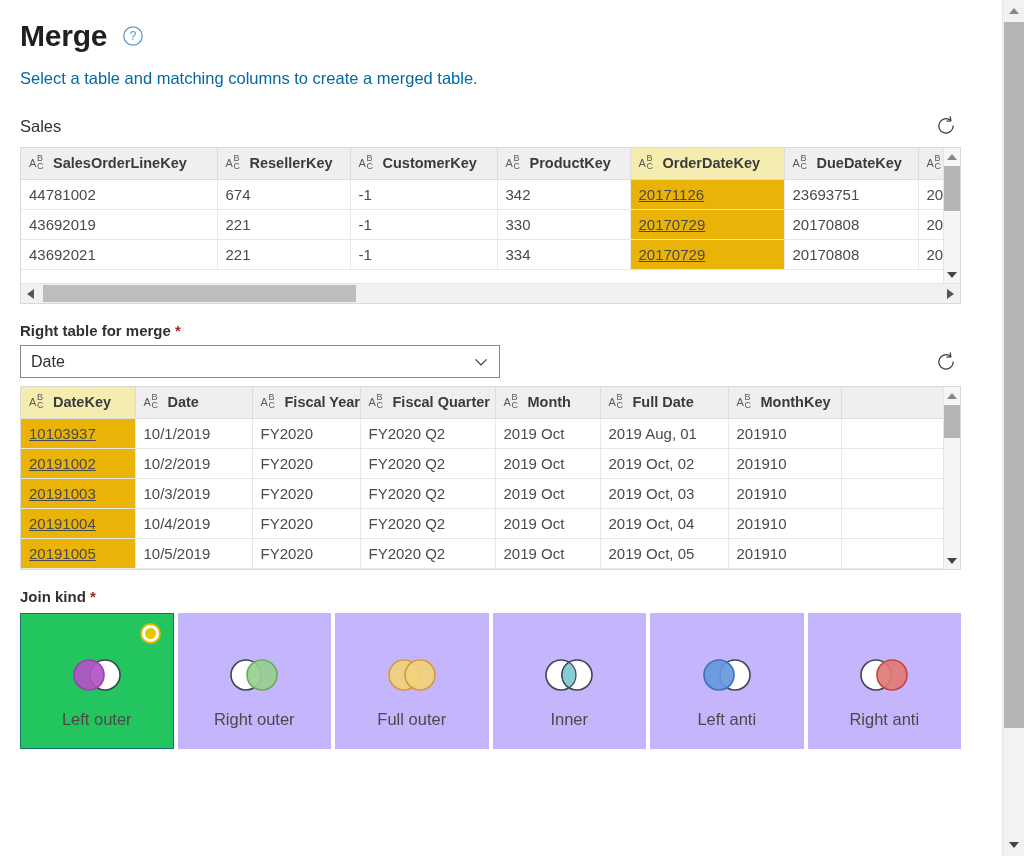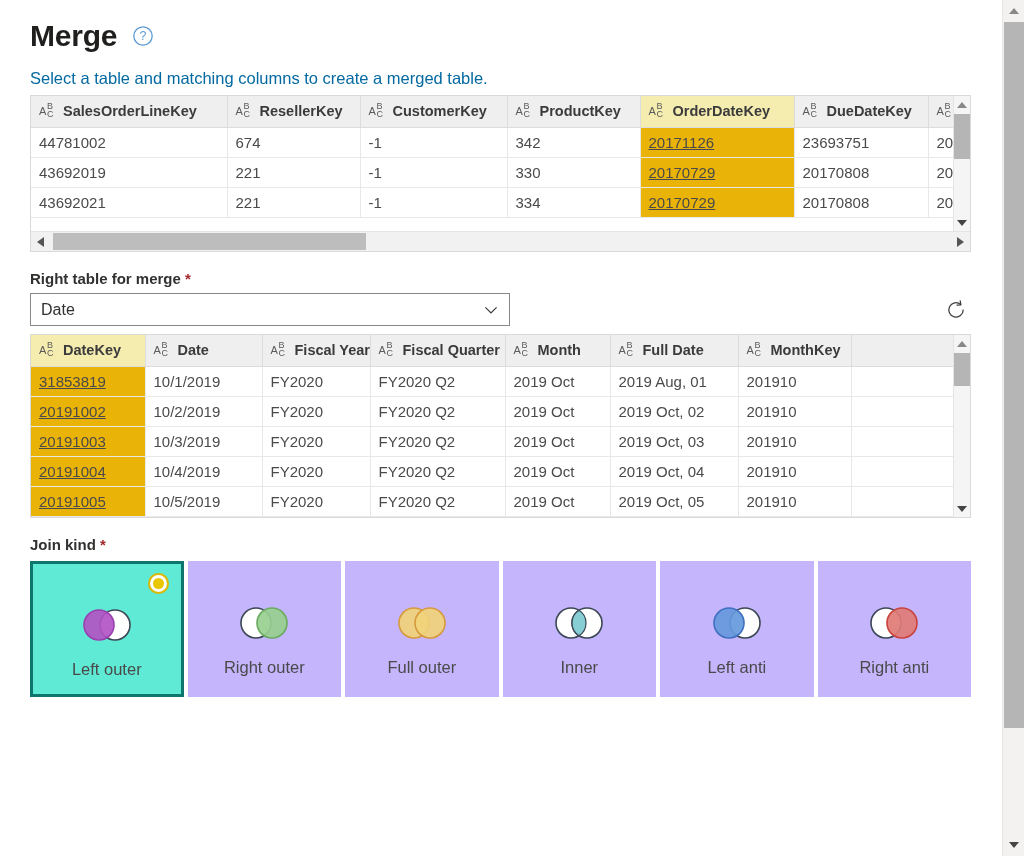--- a/index.html
+++ b/index.html
@@ -46,21 +46,21 @@
   .tri-up-lt { border-left: 5px solid transparent; border-right: 5px solid transparent; border-bottom: 6px solid #8a8886; }
   .tri-left { border-top: 5px solid transparent; border-bottom: 5px solid transparent; border-right: 7px solid #555; }
   .tri-right { border-top: 5px solid transparent; border-bottom: 5px solid transparent; border-left: 7px solid #555; }
 
   
   .content {
     position: absolute;
     left: 0; top: 0;
     width: 1002px;
     height: 856px;
-    padding: 18px 0 0 30px;
+    padding: 18px 0 0 20px;
   }
 
   
   .title-row { display: flex; align-items: center; gap: 14px; }
   .title {
     font-size: 30px;
     font-weight: 600;
     letter-spacing: -0.2px;
     color: #201f1e;
     line-height: 36px;
@@ -235,22 +235,22 @@
     background: #c4b5fd;
     border: 1px solid transparent;
     display: flex;
     flex-direction: column;
     align-items: center;
     justify-content: flex-start;
     cursor: pointer;
     overflow: hidden;
   }
   .join-card.selected {
-    border: 3px solid #0f766e;
-    background: #5eead4;
+    border: 1px solid #0f766e;
+    background: #22c55e;
   }
   .join-radio {
     position: absolute;
     top: 9px; right: 12px;
     width: 21px; height: 21px;
     border-radius: 50%;
     border: 2px solid #dbb700;
     background: #ffffff;
     display: flex; align-items: center; justify-content: center;
   }
@@ -288,20 +288,29 @@
     <div class="title-row">
       <div class="title">Merge</div>
       <svg class="help-icon" width="24" height="24" viewBox="0 0 24 24">
         <circle cx="12" cy="12" r="9.2" fill="none" stroke="#5b9bd5" stroke-width="1.3"></circle>
         <text x="12" y="16.4" text-anchor="middle" font-family="Liberation Sans, sans-serif" font-size="12.5" fill="#5b9bd5">?</text>
       </svg>
     </div>
 
     <div class="subtitle">Select a table and matching columns to create a merged table.</div>
 
+    <div class="sec-head">
+      <div class="sec-label">Sales</div>
+      <div class="refresh-btn">
+        <svg width="22" height="22" viewBox="0 0 22 22">
+          <path d="M18.2 11 A7.2 7.2 0 1 1 15.6 5.4" fill="none" stroke="#3b3b3b" stroke-width="1.25" stroke-linecap="round"></path>
+          <path d="M15.2 1.9 L15.9 5.8 L12.0 6.1" fill="none" stroke="#3b3b3b" stroke-width="1.25" stroke-linecap="round" stroke-linejoin="round"></path>
+        </svg>
+      </div>
+    </div>
 
     <div class="grid-wrap">
       <div class="grid-scroller" style="height:135px;">
         <table class="pqgrid" id="left-grid" style="width:924px;">
           <colgroup>
             <col style="width:196px">
               <col style="width:133px">
               <col style="width:147px">
             <col style="width:133px">
               <col style="width:154px">
@@ -536,21 +545,21 @@
                       <span class="c">C</span>
                     </span>
                     <span>MonthKey</span>
                   </div>
                 </th>
                 <th></th>
               </tr>
             </thead>
           <tbody>
               <tr>
-                <td class="sel">31853819</td>
+                <td class="sel">10103937</td>
                 <td>10/1/2019</td>
                 <td>FY2020</td>
                 <td>FY2020 Q2</td>
                 <td>2019 Oct</td>
                 <td>2019 Aug, 01</td>
                 <td>201910</td>
                 <td></td>
               </tr>
               <tr>
                 <td class="sel">20191002</td>

